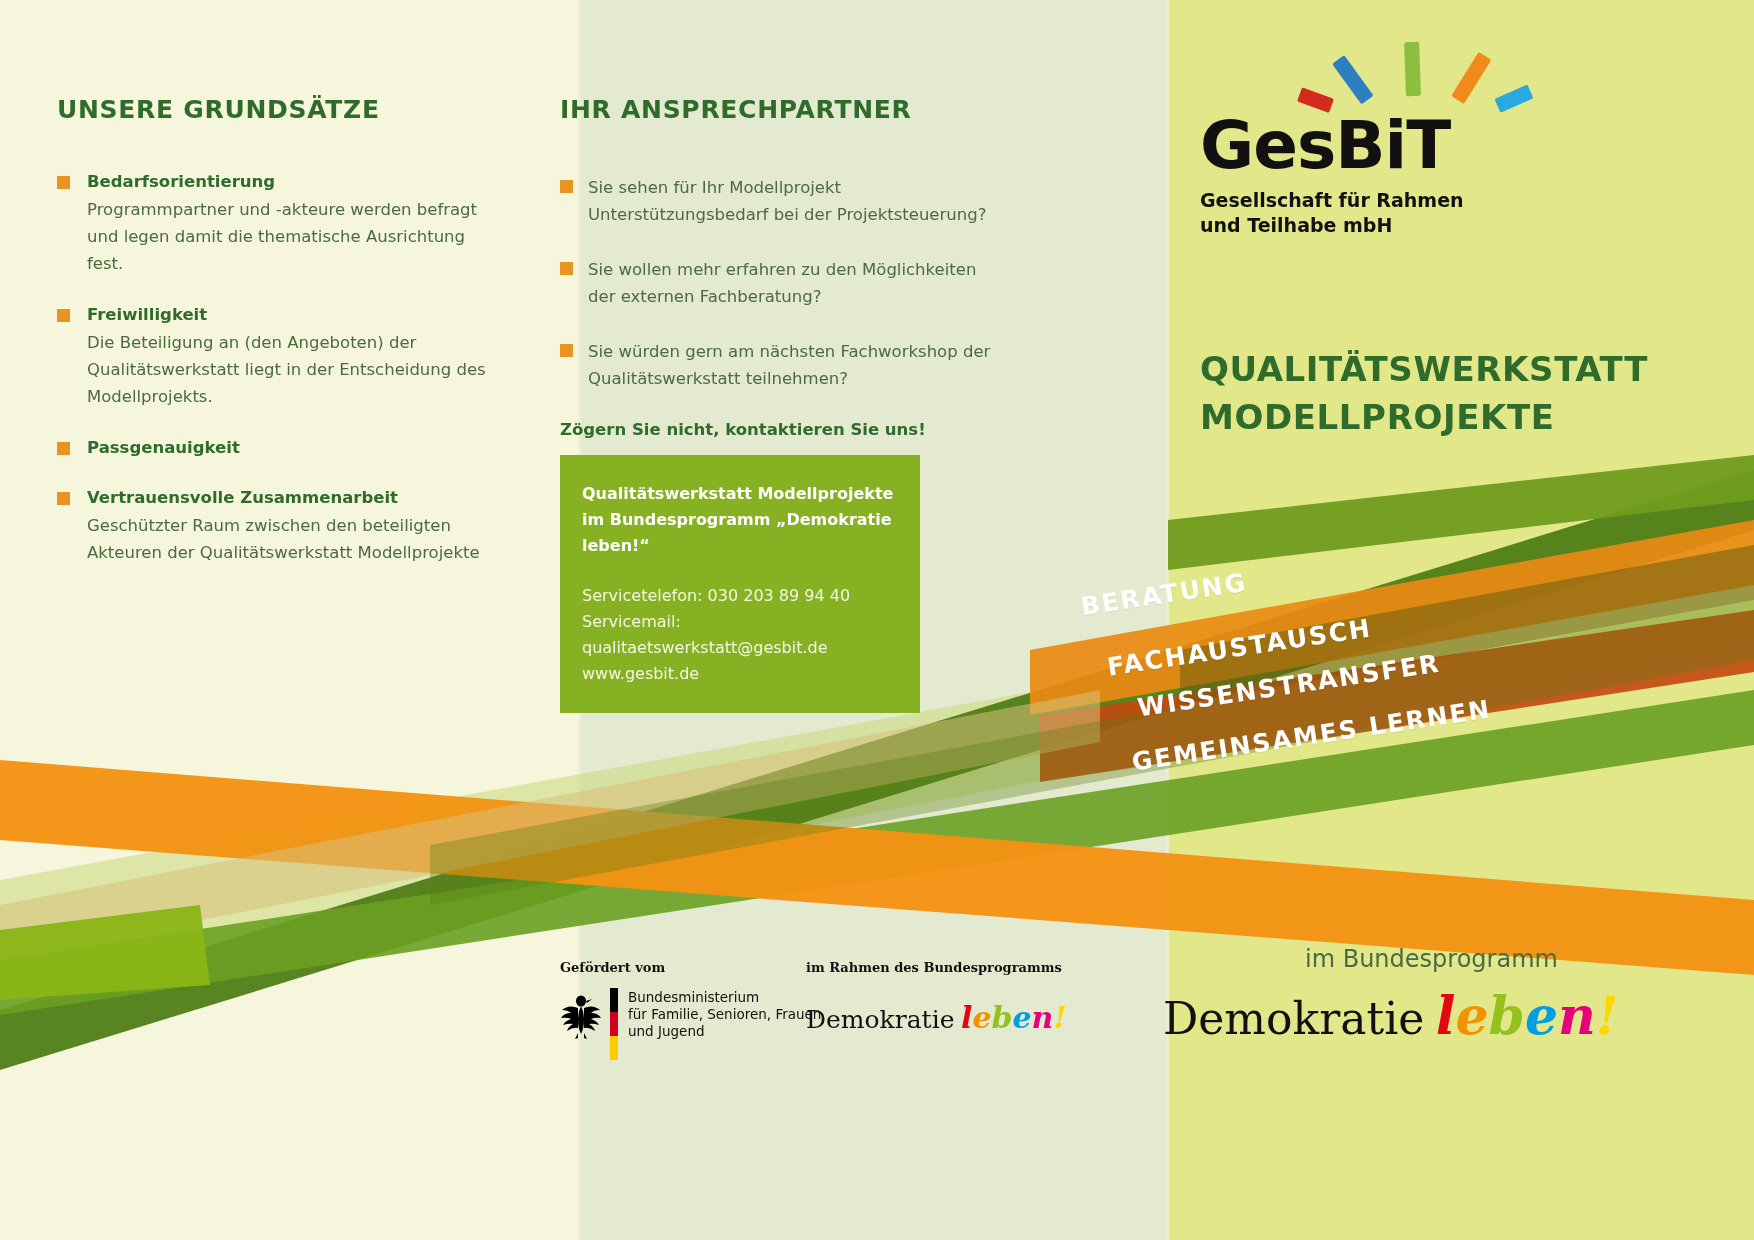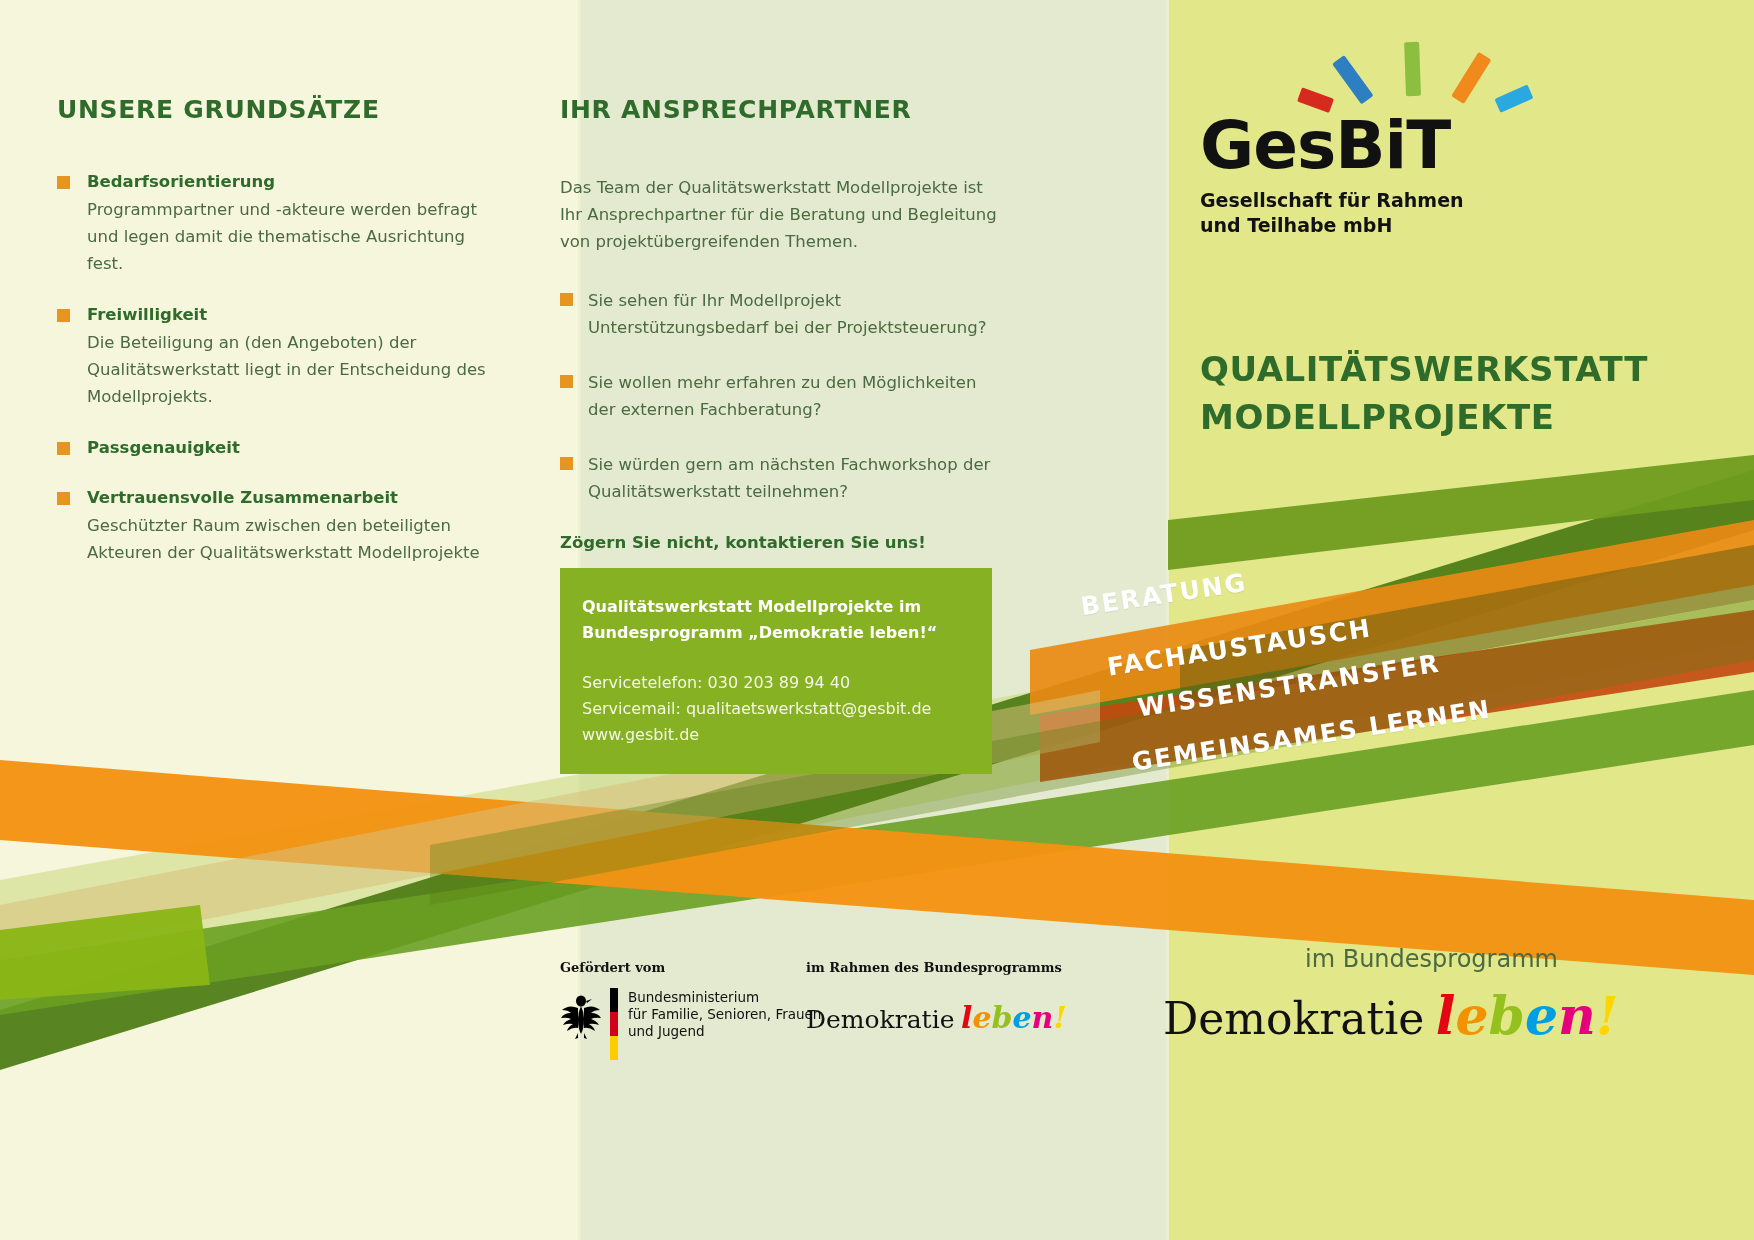--- a/index.html
+++ b/index.html
@@ -67,21 +67,21 @@
   .col-mid .intro{margin-bottom:32px;}
   .col-mid .q-row{position:relative;padding-left:28px;margin-bottom:28px;}
   .col-mid .q-row .bullet-sq{top:6px;}
   .col-mid .q-text{font-size:16.5px;line-height:27px;color:#4a6a42;margin:0;}
   .cta-line{
     font-size:16.5px;font-weight:bold;color:#2f6b2a;
     margin:6px 0 16px 0;
   }
   .contact-box{
     background:#86b122;
-    width:432px;
+    width:360px;
     box-sizing:border-box;
     padding:26px 26px 26px 22px;
     color:#ffffff;
   }
   .contact-box .cb-title{
     font-size:16px;font-weight:bold;line-height:26px;margin:0 0 24px 0;color:#ffffff;
   }
   .contact-box .cb-line{
     font-size:16px;line-height:26px;margin:0;color:#f4f7e4;
   }
@@ -243,21 +243,20 @@
     <div class="bullet-row">
       <span class="bullet-sq"></span>
       <p class="bullet-title">Vertrauensvolle Zusammenarbeit</p>
       <p class="bullet-body">Geschützter Raum zwischen den beteiligten Akteu­ren der Qualitätswerkstatt Modellprojekte</p>
     </div>
   </div>
 
   <div class="col-mid">
     <h2 class="sec-title">IHR ANSPRECHPARTNER</h2>
 
-    <p class="body-text intro">Das Team der Qualitätswerkstatt Modellprojekte ist Ihr Ansprechpartner für die Beratung und Begleitung von projektübergreifenden Themen.</p>
 
     <div class="q-row">
       <span class="bullet-sq"></span>
       <p class="q-text">Sie sehen für Ihr Modellprojekt Unterstützungsbedarf bei der Projektsteuerung?</p>
     </div>
     <div class="q-row">
       <span class="bullet-sq"></span>
       <p class="q-text">Sie wollen mehr erfahren zu den Möglichkeiten der externen Fachberatung?</p>
     </div>
     <div class="q-row">

